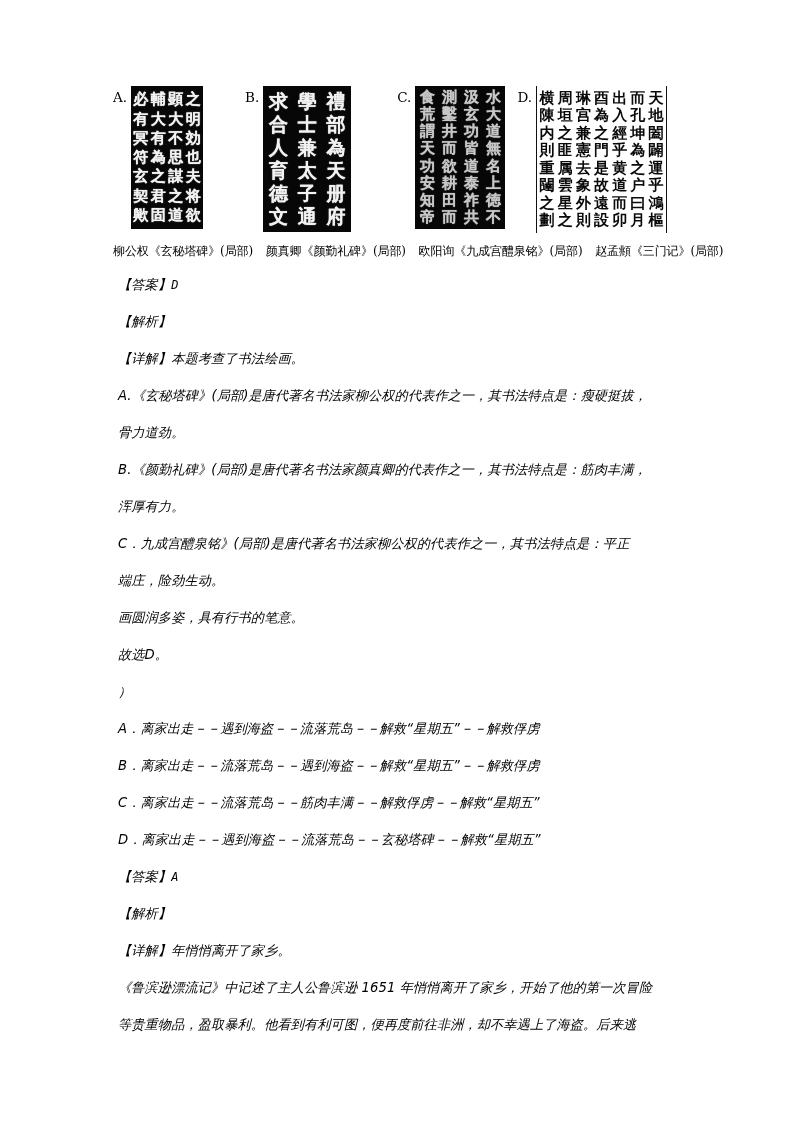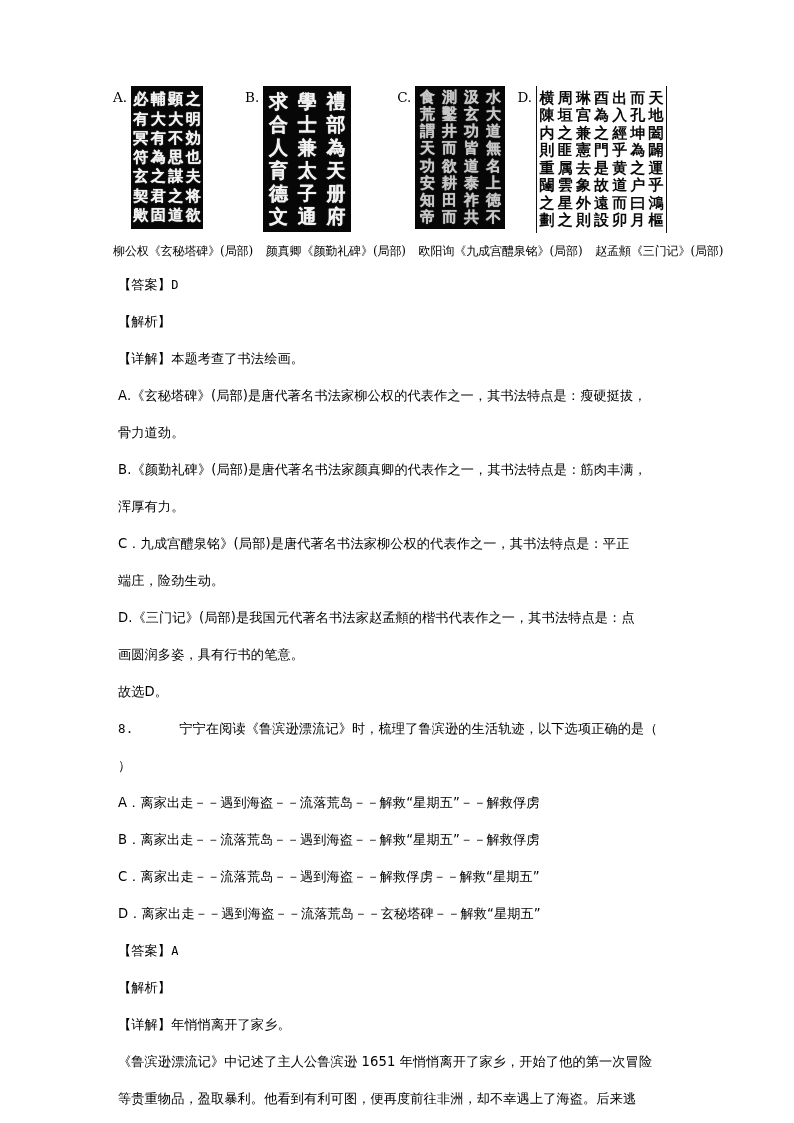--- a/index.html
+++ b/index.html
@@ -118,20 +118,21 @@
     left: 118px;
     top: 266px;
     width: 570px;
   }
   .line {
     font-size: 13.2px;
     line-height: 37px;
     height: 37px;
     white-space: nowrap;
     letter-spacing: 0.1px;
+    font-style: italic;
   }
   .mono {
     font-family: "DejaVu Sans Mono", "Liberation Mono", monospace;
     font-size: 12px;
   }
   .q-num {
     font-family: "DejaVu Sans Mono", "Liberation Mono", monospace;
     font-size: 12.5px;
   }
   .gap-q { display: inline-block; width: 46px; }
@@ -366,30 +367,28 @@
 
     <div class="line">【解析】</div>
 
     <div class="line">【详解】本题考查了书法绘画。</div>
     <div class="line">A.《玄秘塔碑》(局部)是唐代著名书法家柳公权的代表作之一，其书法特点是：瘦硬挺拔，</div>
     <div class="line">骨力道劲。</div>
     <div class="line">B.《颜勤礼碑》(局部)是唐代著名书法家颜真卿的代表作之一，其书法特点是：筋肉丰满，</div>
     <div class="line">浑厚有力。</div>
     <div class="line">C．九成宫醴泉铭》(局部)是唐代著名书法家柳公权的代表作之一，其书法特点是：平正</div>
     <div class="line">端庄，险劲生动。</div>
-    <div class="line">D.《三门记》(局部)是我国元代著名书法家赵孟頫的楷书代表作之一，其书法特点是：点</div>
     <div class="line">画圆润多姿，具有行书的笔意。</div>
     <div class="line">故选D。</div>
 
-    <div class="line"><span class="q-num">8.</span><span class="gap-q"></span><span>宁宁在阅读《鲁滨逊漂流记》时，梳理了鲁滨逊的生活轨迹，以下选项正确的是（</span></div>
     <div class="line">）</div>
 
     <div class="line">A．离家出走－－遇到海盗－－流落荒岛－－解救“星期五”－－解救俘虏</div>
     <div class="line">B．离家出走－－流落荒岛－－遇到海盗－－解救“星期五”－－解救俘虏</div>
-    <div class="line">C．离家出走－－流落荒岛－－遇到海盗－－解救俘虏－－解救“星期五”</div>
+    <div class="line">C．离家出走－－流落荒岛－－筋肉丰满－－解救俘虏－－解救“星期五”</div>
     <div class="line">D．离家出走－－遇到海盗－－流落荒岛－－玄秘塔碑－－解救“星期五”</div>
 
     <div class="line"><span>【答案】</span><span class="mono">A</span></div>
 
     <div class="line">【解析】</div>
 
     <div class="line">【详解】年悄悄离开了家乡。</div>
 
     <div class="line">《鲁滨逊漂流记》中记述了主人公鲁滨逊 1651 年悄悄离开了家乡，开始了他的第一次冒险</div>
     <div class="line">等贵重物品，盈取暴利。他看到有利可图，便再度前往非洲，却不幸遇上了海盗。后来逃</div>

